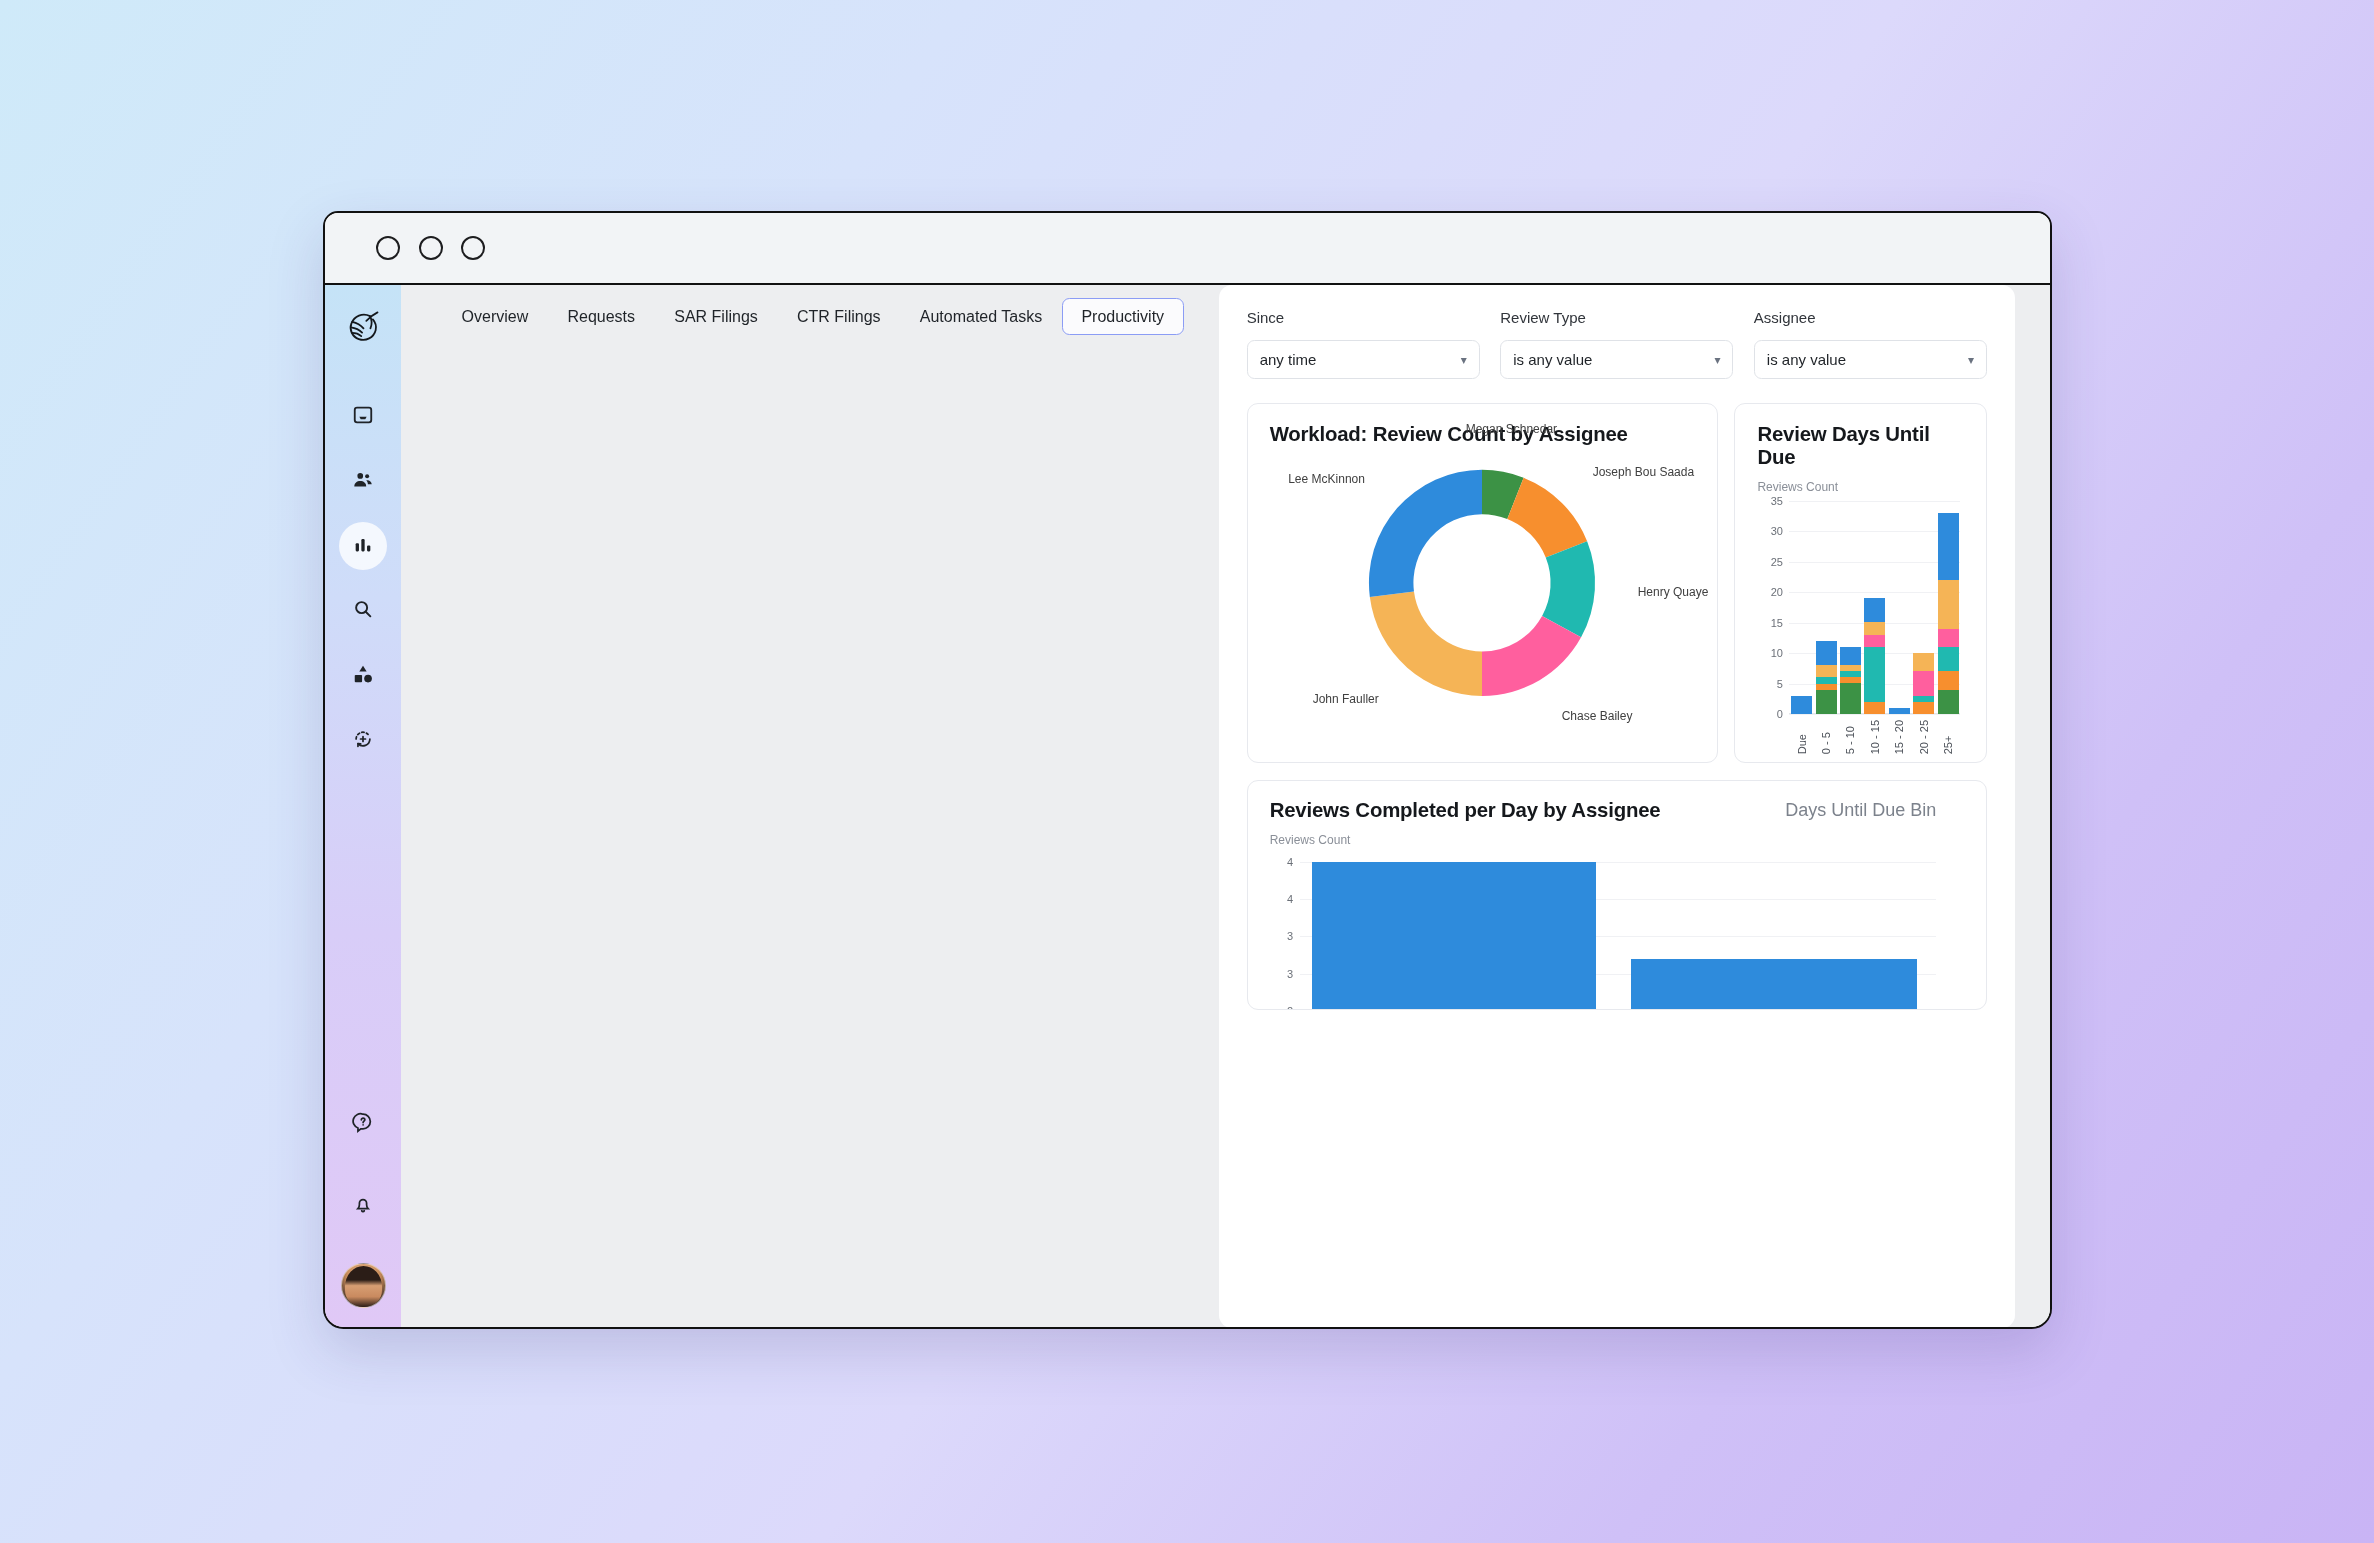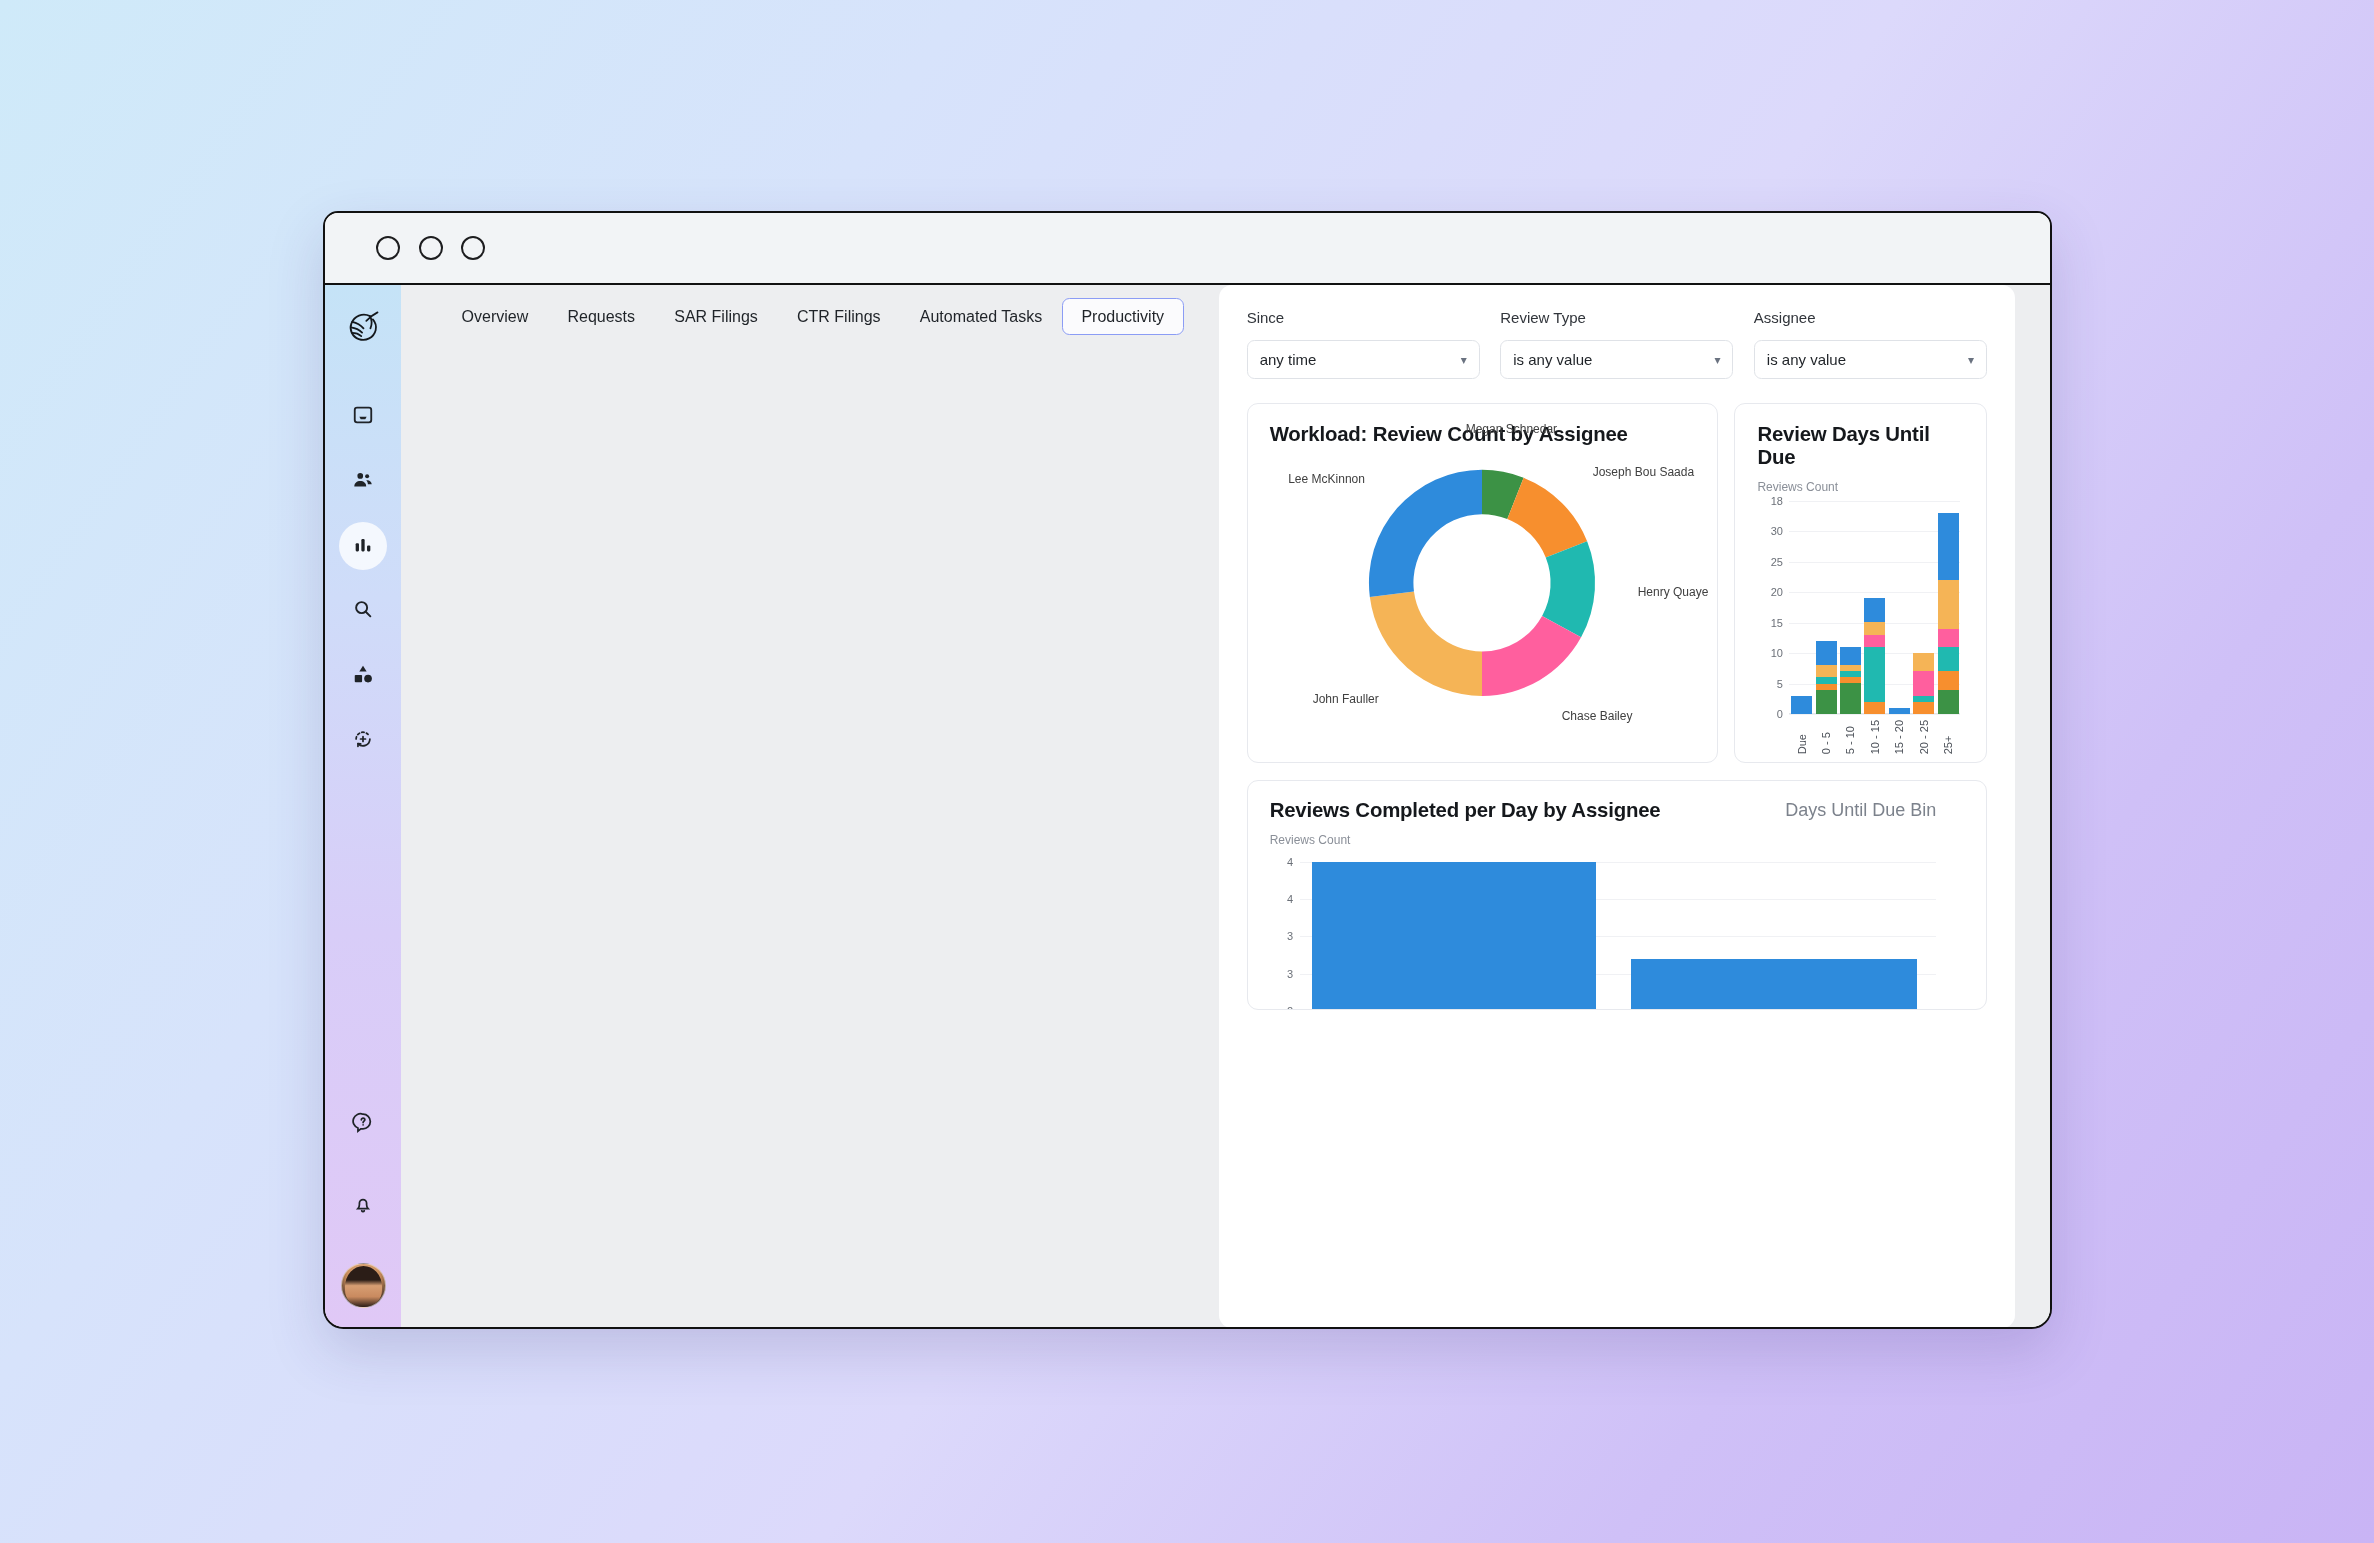--- a/index.html
+++ b/index.html
@@ -305,21 +305,21 @@
                     <div class="ytick" style="top: 152px;">10</div>
                     <div class="gridline" style="top: 122px;"></div>
                     <div class="ytick" style="top: 122px;">15</div>
                     <div class="gridline" style="top: 91px;"></div>
                     <div class="ytick" style="top: 91px;">20</div>
                     <div class="gridline" style="top: 61px;"></div>
                     <div class="ytick" style="top: 61px;">25</div>
                     <div class="gridline" style="top: 30.5px;"></div>
                     <div class="ytick" style="top: 30.5px; margin-left: 28px;">30</div>
                     <div class="gridline" style="top: 0px;"></div>
-                    <div class="ytick" style="top: 0px;">18</div>
+                    <div class="ytick" style="top: 0px;">35</div>
                     <div class="axis-line"></div>
                     <div class="bar-cols">
                       <div class="bcol">
                         <div class="bstack">
                           <div class="seg" style="height: 18.3px; background: rgb(46, 139, 220);"></div>
                         </div>
                       </div>
                       <div class="bcol">
                         <div class="bstack">
                           <div class="seg" style="height: 24.4px; background: rgb(60, 146, 69);"></div>

